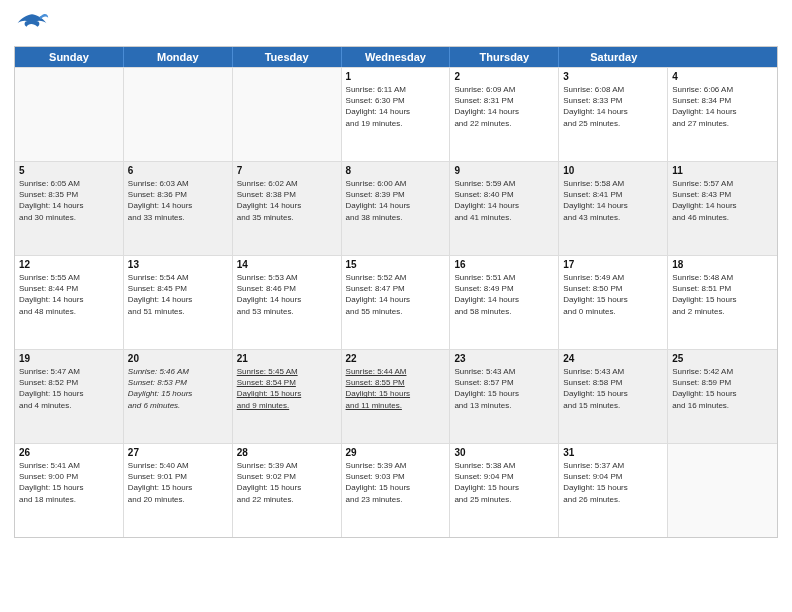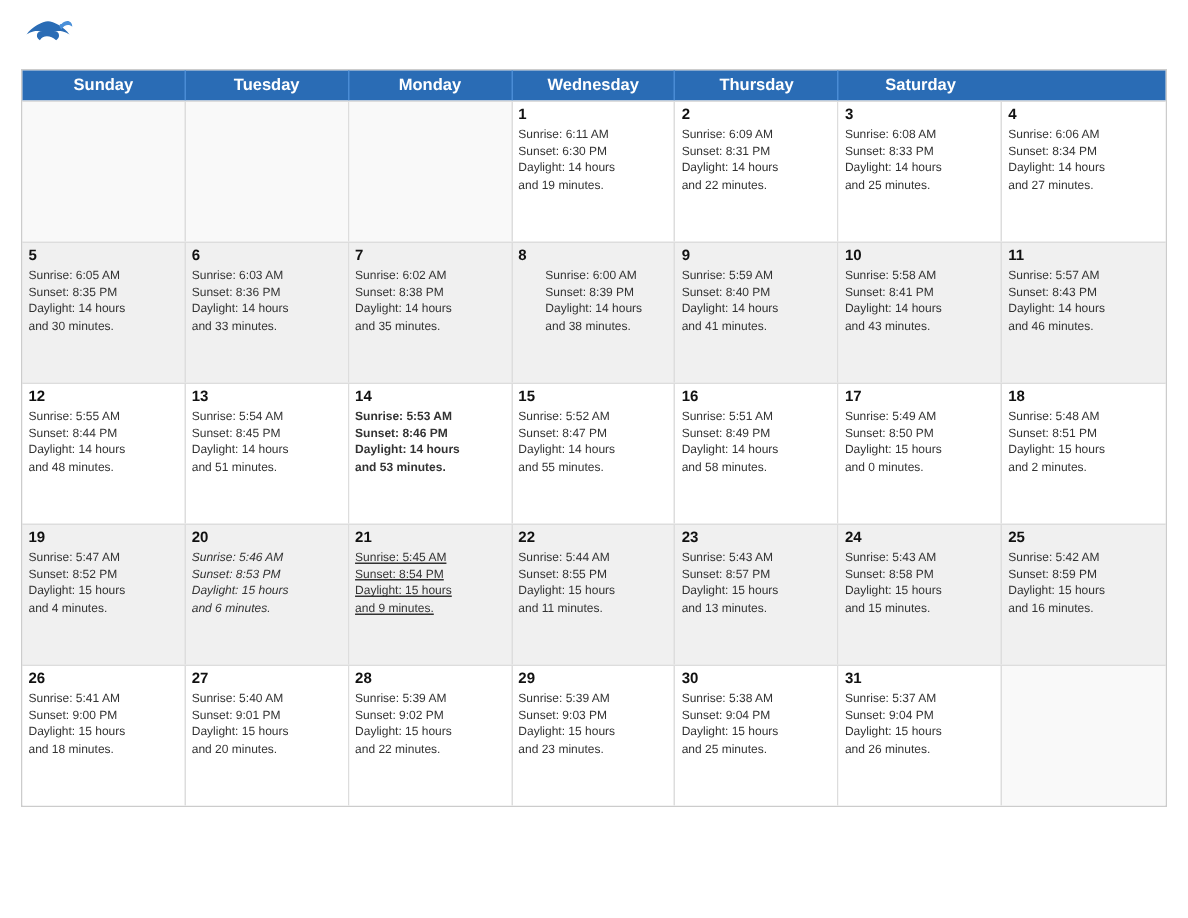--- a/index.html
+++ b/index.html
@@ -124,22 +124,22 @@
     </div>
     <div class="title-section">
       <div class="main-title"></div>
       <div class="subtitle"></div>
     </div>
   </div>
 
   <div class="calendar">
     <div class="cal-header" id="cal-header">
         <div class="cal-header-cell">Sunday</div>
+        <div class="cal-header-cell">Monday</div>
         <div class="cal-header-cell">Tuesday</div>
-        <div class="cal-header-cell">Monday</div>
         <div class="cal-header-cell">Wednesday</div>
         <div class="cal-header-cell">Thursday</div>
         <div class="cal-header-cell">Saturday</div>
       </div>
     <div class="cal-body" id="cal-body">
         <div class="cal-row">
           <div class="cal-cell empty"></div>
           <div class="cal-cell empty"></div>
           <div class="cal-cell empty"></div>
           <div class="cal-cell">
@@ -188,21 +188,21 @@
           </div>
           <div class="cal-cell alt-row">
             <div class="day-number">7</div>
             <div class="day-info" style="white-space: pre-line;">Sunrise: 6:02 AM
 Sunset: 8:38 PM
 Daylight: 14 hours
 and 35 minutes.</div>
           </div>
           <div class="cal-cell alt-row">
             <div class="day-number">8</div>
-            <div class="day-info" style="white-space: pre-line; margin-left: 18px;">Sunrise: 6:00 AM
+            <div class="day-info" style="white-space: pre-line;">Sunrise: 6:00 AM
 Sunset: 8:39 PM
 Daylight: 14 hours
 and 38 minutes.</div>
           </div>
           <div class="cal-cell alt-row">
             <div class="day-number">9</div>
             <div class="day-info" style="white-space: pre-line;">Sunrise: 5:59 AM
 Sunset: 8:40 PM
 Daylight: 14 hours
 and 41 minutes.</div>
@@ -232,21 +232,21 @@
           </div>
           <div class="cal-cell">
             <div class="day-number">13</div>
             <div class="day-info" style="white-space: pre-line;">Sunrise: 5:54 AM
 Sunset: 8:45 PM
 Daylight: 14 hours
 and 51 minutes.</div>
           </div>
           <div class="cal-cell">
             <div class="day-number">14</div>
-            <div class="day-info" style="white-space: pre-line; font-weight: bold;">Sunrise: 5:53 AM
+            <div class="day-info" style="white-space: pre-line;">Sunrise: 5:53 AM
 Sunset: 8:46 PM
 Daylight: 14 hours
 and 53 minutes.</div>
           </div>
           <div class="cal-cell">
             <div class="day-number">15</div>
             <div class="day-info" style="white-space: pre-line;">Sunrise: 5:52 AM
 Sunset: 8:47 PM
 Daylight: 14 hours
 and 55 minutes.</div>
@@ -290,21 +290,21 @@
           </div>
           <div class="cal-cell alt-row">
             <div class="day-number">21</div>
             <div class="day-info" style="white-space: pre-line; text-decoration: underline;">Sunrise: 5:45 AM
 Sunset: 8:54 PM
 Daylight: 15 hours
 and 9 minutes.</div>
           </div>
           <div class="cal-cell alt-row">
             <div class="day-number">22</div>
-            <div class="day-info" style="white-space: pre-line;">Sunrise: 5:44 AM
+            <div class="day-info" style="white-space: pre-line; text-decoration: underline;">Sunrise: 5:44 AM
 Sunset: 8:55 PM
 Daylight: 15 hours
 and 11 minutes.</div>
           </div>
           <div class="cal-cell alt-row">
             <div class="day-number">23</div>
             <div class="day-info" style="white-space: pre-line;">Sunrise: 5:43 AM
 Sunset: 8:57 PM
 Daylight: 15 hours
 and 13 minutes.</div>

